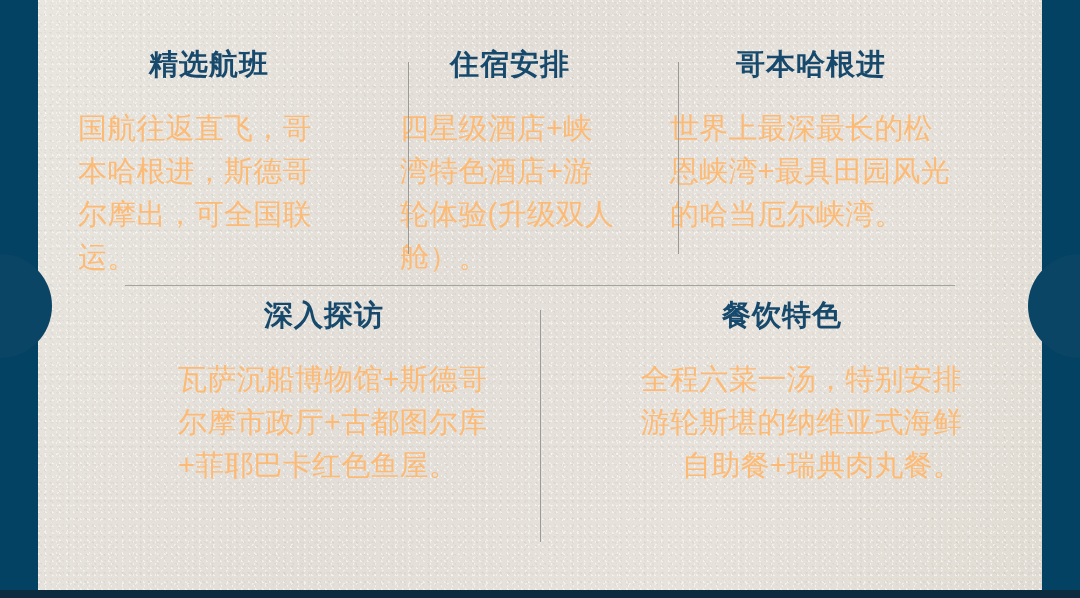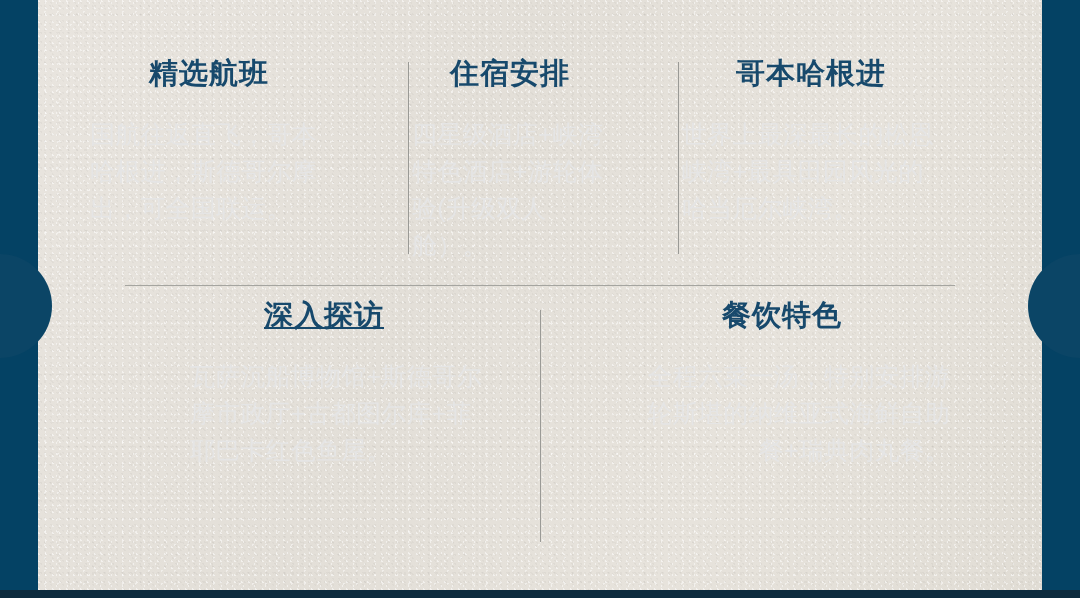--- a/index.html
+++ b/index.html
@@ -74,21 +74,21 @@
     height: 590px;
     z-index: 4;
   }
 
   .row {
     position: absolute;
     display: flex;
   }
   #row-top {
     left: 0;
-    top: 58px;
+    top: 49px;
     width: 1004px;
     height: 200px;
   }
   #row-bottom {
     left: 0;
     top: 300px;
     width: 1004px;
     height: 250px;
   }
 
@@ -100,25 +100,25 @@
     color: #17496c;
     font-size: 29px;
     font-weight: bold;
     letter-spacing: 1px;
     text-align: center;
     line-height: 1.1;
     margin: 0 0 26px 0;
     white-space: nowrap;
   }
   .cell-body {
-    color: #e5e5e5;
-    font-size: 25px;
+    color: #fdba74;
+    font-size: 29px;
     line-height: 1.48;
     letter-spacing: 0.2px;
-    margin: 12px;
+    margin: 0;
   }
 
   
   #cell-flights {
     width: 330px;
     padding: 0 28px 0 40px;
   }
   #cell-flights .cell-body { text-align: left; }
 
   #cell-hotel {
@@ -131,21 +131,21 @@
     width: 330px;
     padding: 0 16px 0 32px;
   }
   #cell-fjord .cell-body { text-align: left; }
 
   
   #cell-visit {
     width: 502px;
     padding: 0 40px 0 140px;
   }
-  #cell-visit .cell-title { margin-left: -30px; text-decoration: underline; }
+  #cell-visit .cell-title { margin-left: -30px; }
   #cell-visit .cell-body { text-align: left; }
 
   #cell-dining {
     width: 502px;
     padding: 0 80px 0 72px;
   }
   #cell-dining .cell-title { margin-right: 10px; }
   #cell-dining .cell-body { text-align: right; }
 
   

